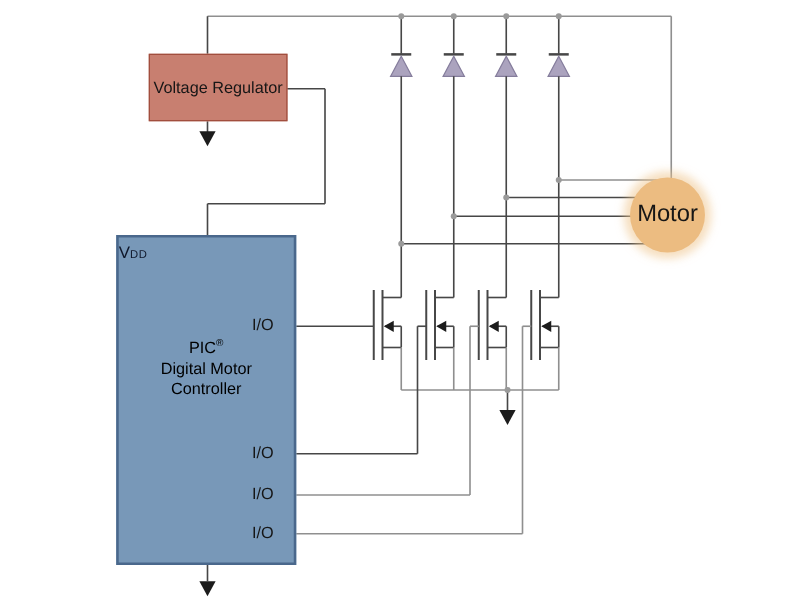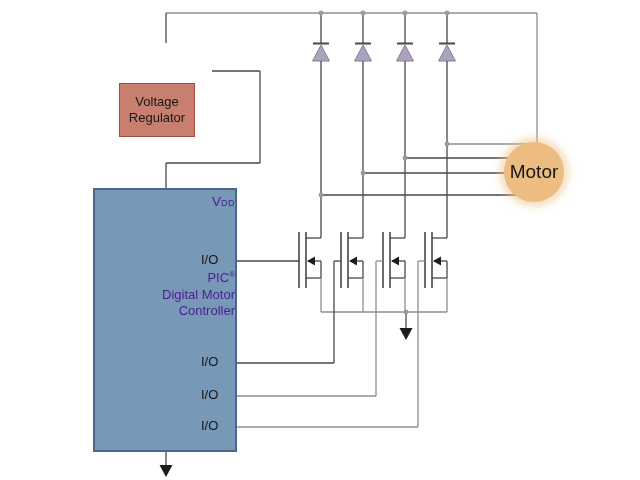--- a/index.html
+++ b/index.html
@@ -1,30 +1,30 @@
 <!DOCTYPE html>
 <html><head>
 <meta charset="utf-8">
 <style>
   html,body{margin:0;padding:0;background:#fff;}
   #stage{position:relative;width:640px;height:480px;background:#ffffff;
          font-family:"Liberation Sans",sans-serif;overflow:hidden;}
   #wires{position:absolute;left:0;top:0;width:640px;height:480px;}
   .box{position:absolute;box-sizing:border-box;display:flex;align-items:center;
        justify-content:center;text-align:center;color:#161616;}
-  .reg{left:119px;top:43px;width:76px;height:54px;
-       font-size:13px;line-height:16px;z-index:2;margin-top:40px;}
+  .reg{left:119px;top:43px;width:111px;height:54px;
+       font-size:13px;line-height:16px;z-index:2;}
   .mcu{left:93px;top:188px;width:144px;height:264px;z-index:2;}
-  .vdd{position:absolute;top:4px;left:0;width:100%;text-align:right;
-       font-size:13.5px;color:#4c1d95;}
+  .vdd{position:absolute;top:4px;left:0;width:100%;text-align:left;
+       font-size:13.5px;color:#0f172a;}
   .vdd .sub{font-size:9px;letter-spacing:.5px;}
-  .mcu-body{position:absolute;top:80px;left:0;width:100%;text-align:right;
-            font-size:13px;line-height:16.5px;color:#4c1d95;}
+  .mcu-body{position:absolute;top:80px;left:0;width:100%;text-align:center;
+            font-size:13px;line-height:16.5px;color:#000000;}
   .mcu-body sup{font-size:8px;line-height:0;}
-  .io{position:absolute;left:201px;width:30px;text-align:left;
+  .io{position:absolute;left:189px;width:30px;text-align:right;
       font-size:13px;color:#161616;z-index:3;}
   .motor{left:504px;top:142px;width:60px;height:60px;border-radius:50%;
          font-size:19px;z-index:2;}
 </style>
 </head>
 <body>
 
 <div id="stage" style="background: rgb(255, 255, 255);">
   <svg id="wires" viewBox="0 0 640 480" xmlns="http://www.w3.org/2000/svg">
       <line x1="166" y1="13" x2="537" y2="13" stroke="#8f8f8f" stroke-width="1.3"></line>

